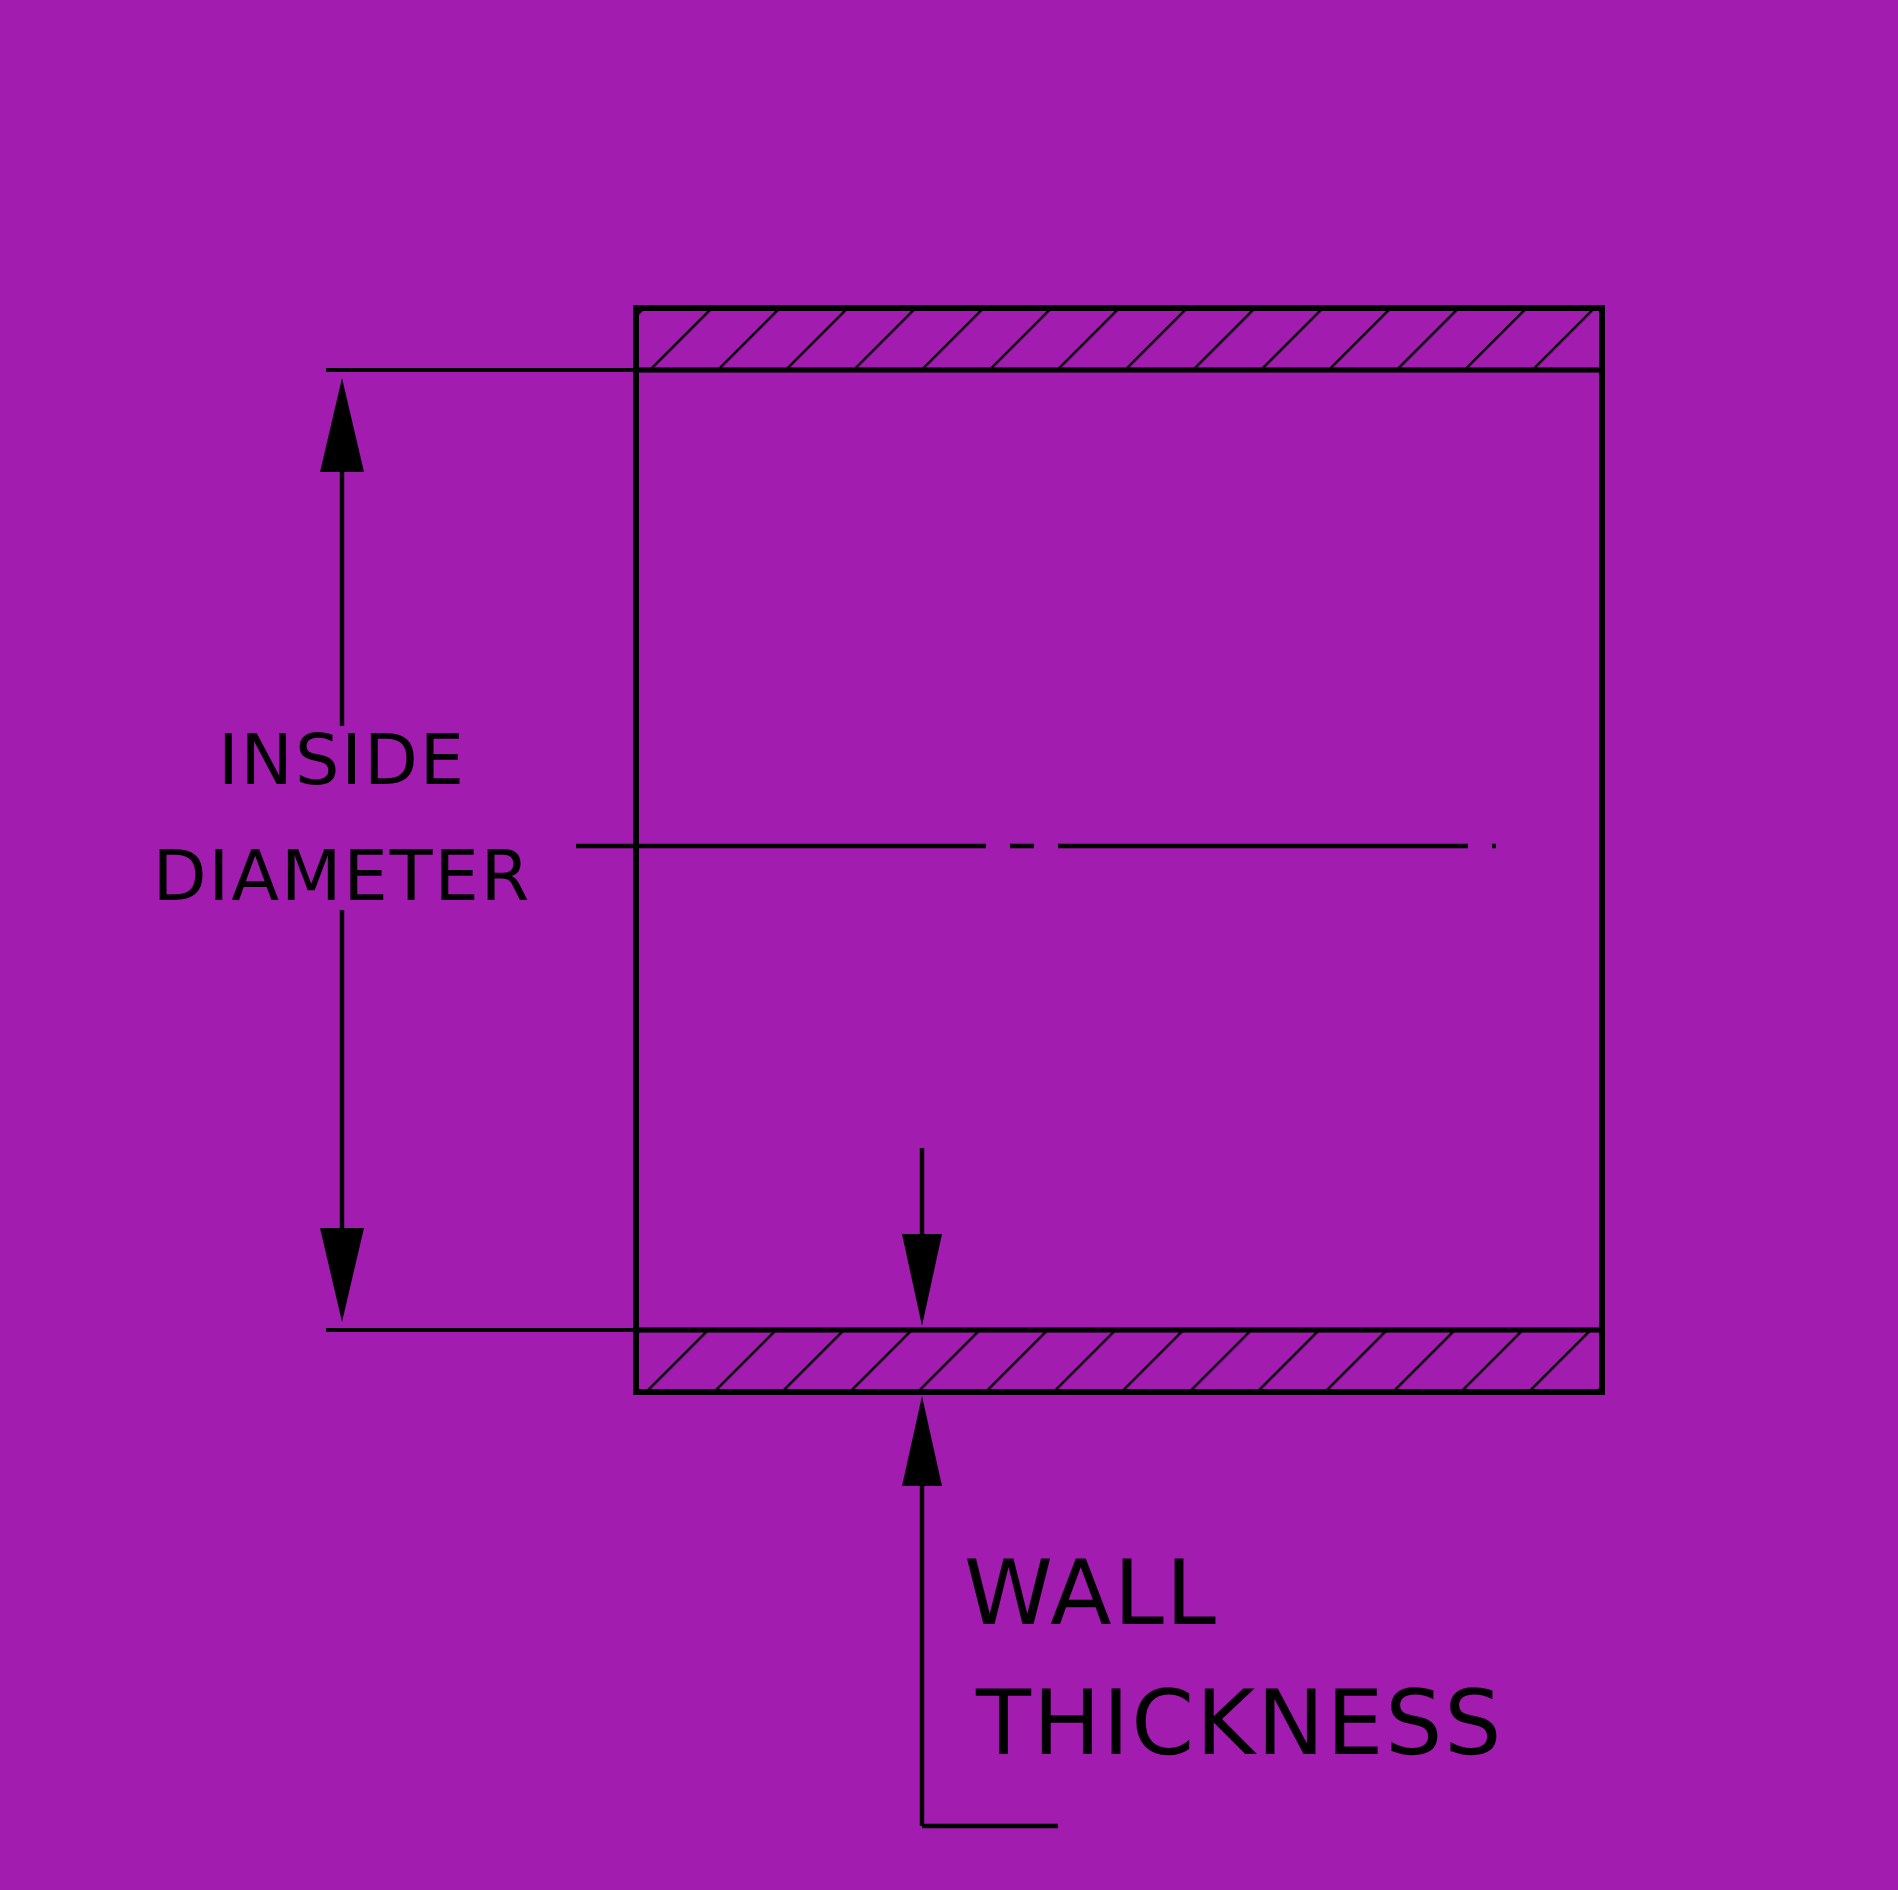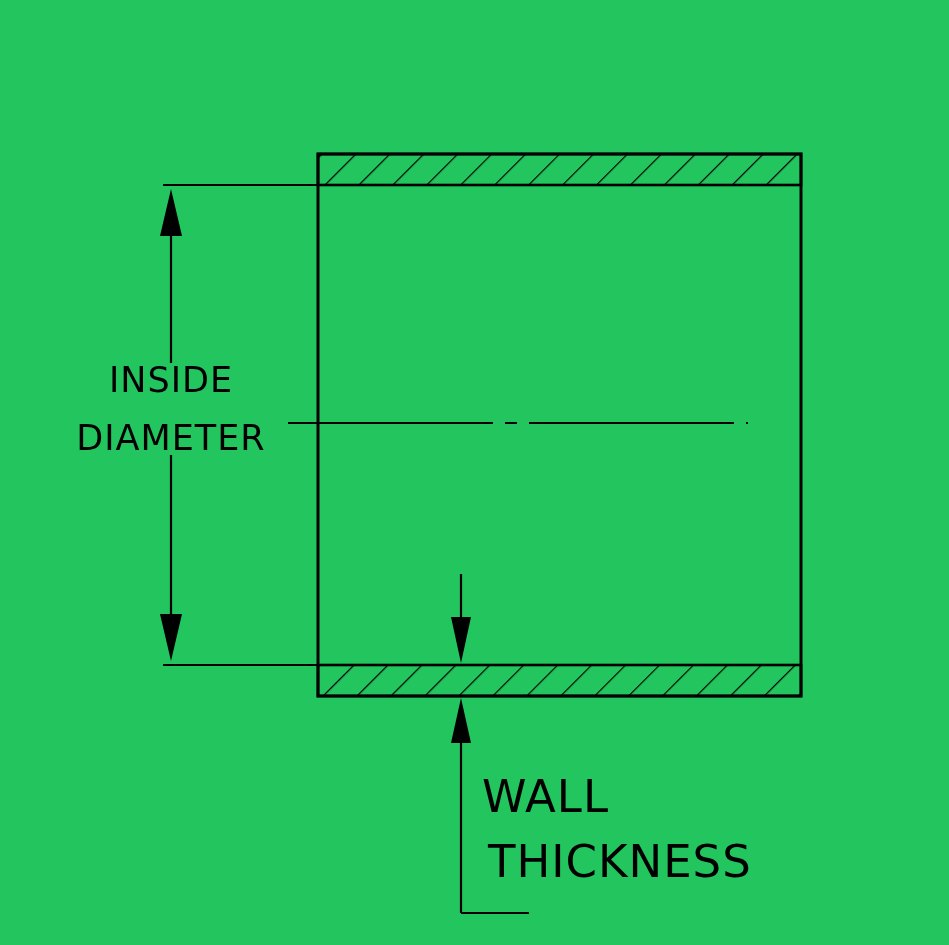--- a/index.html
+++ b/index.html
@@ -4,21 +4,21 @@
 <style>
   html, body {
     margin: 0;
     padding: 0;
     background: #ffffff;
   }
   .stage {
     position: relative;
     width: 949px;
     height: 945px;
-    background: #22c55e;
+    background: #a21caf;
     overflow: hidden;
   }
   svg { display: block; }
   svg text {
     font-family: "DejaVu Sans", "Liberation Sans", sans-serif;
     fill: #000000;
   }
   .dim-label {
     font-size: 35px;
     letter-spacing: 1px;

